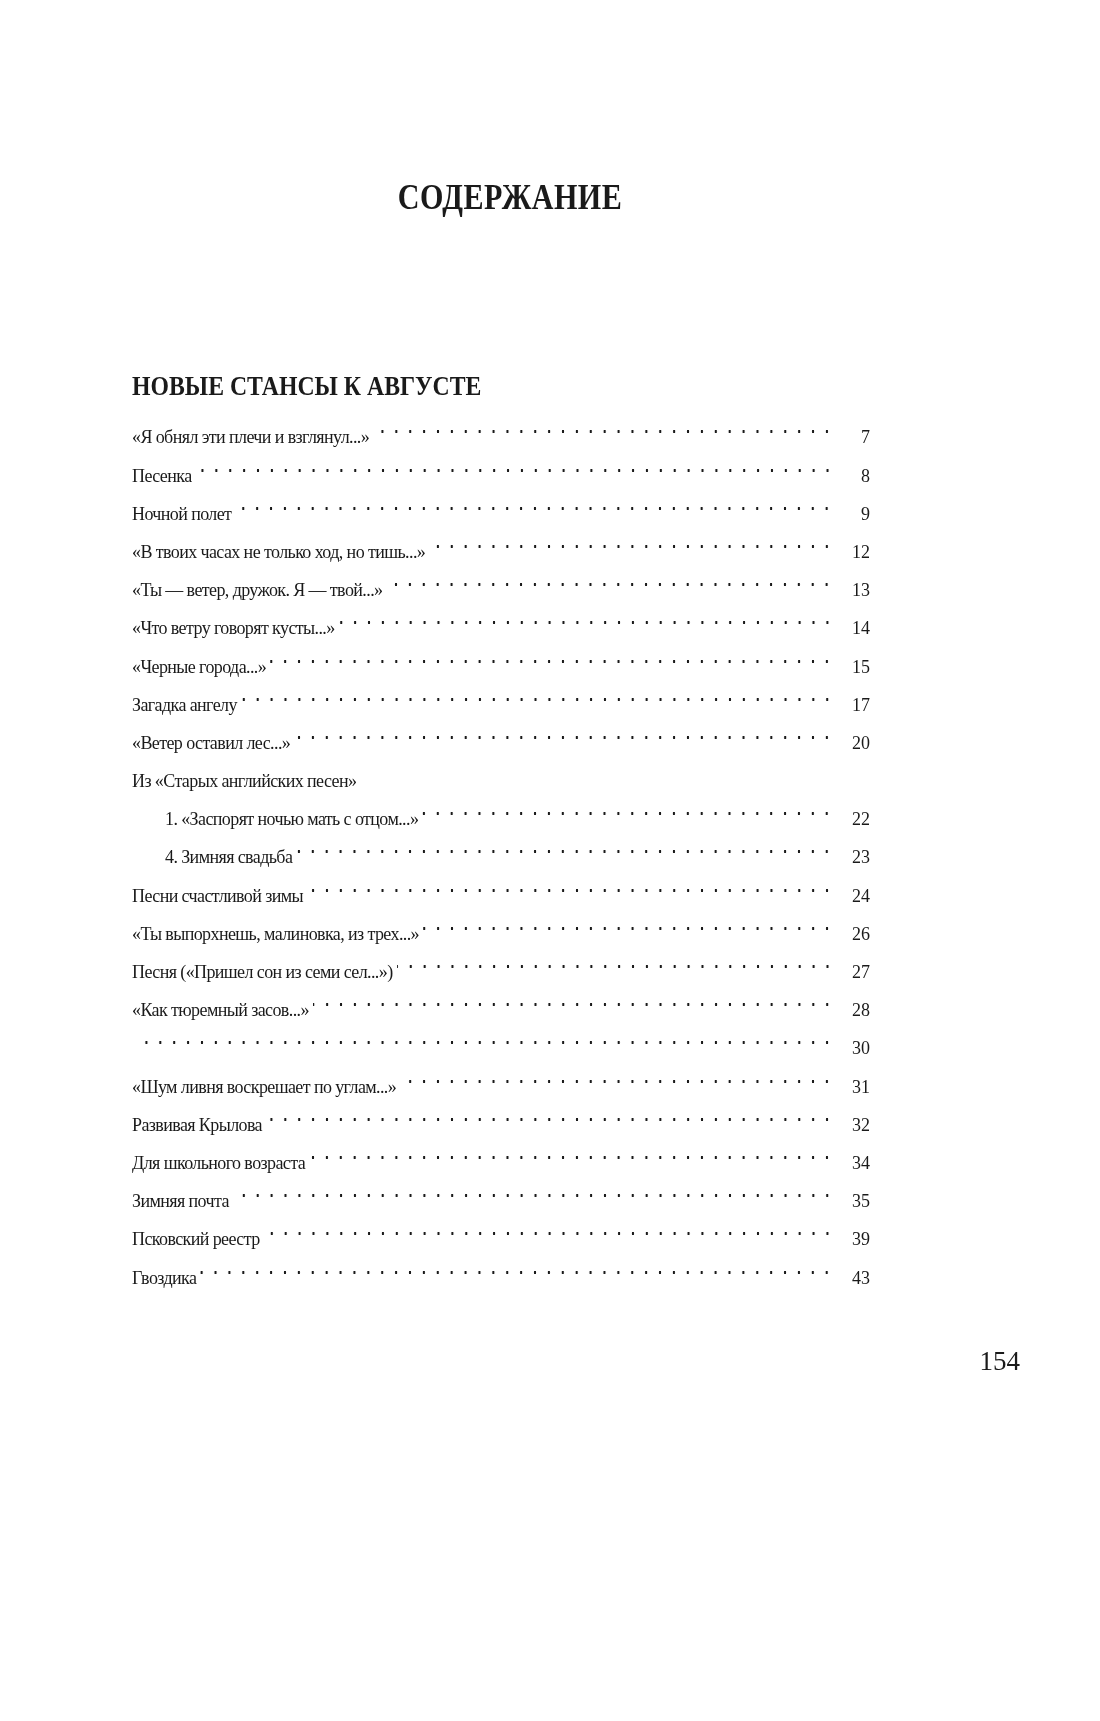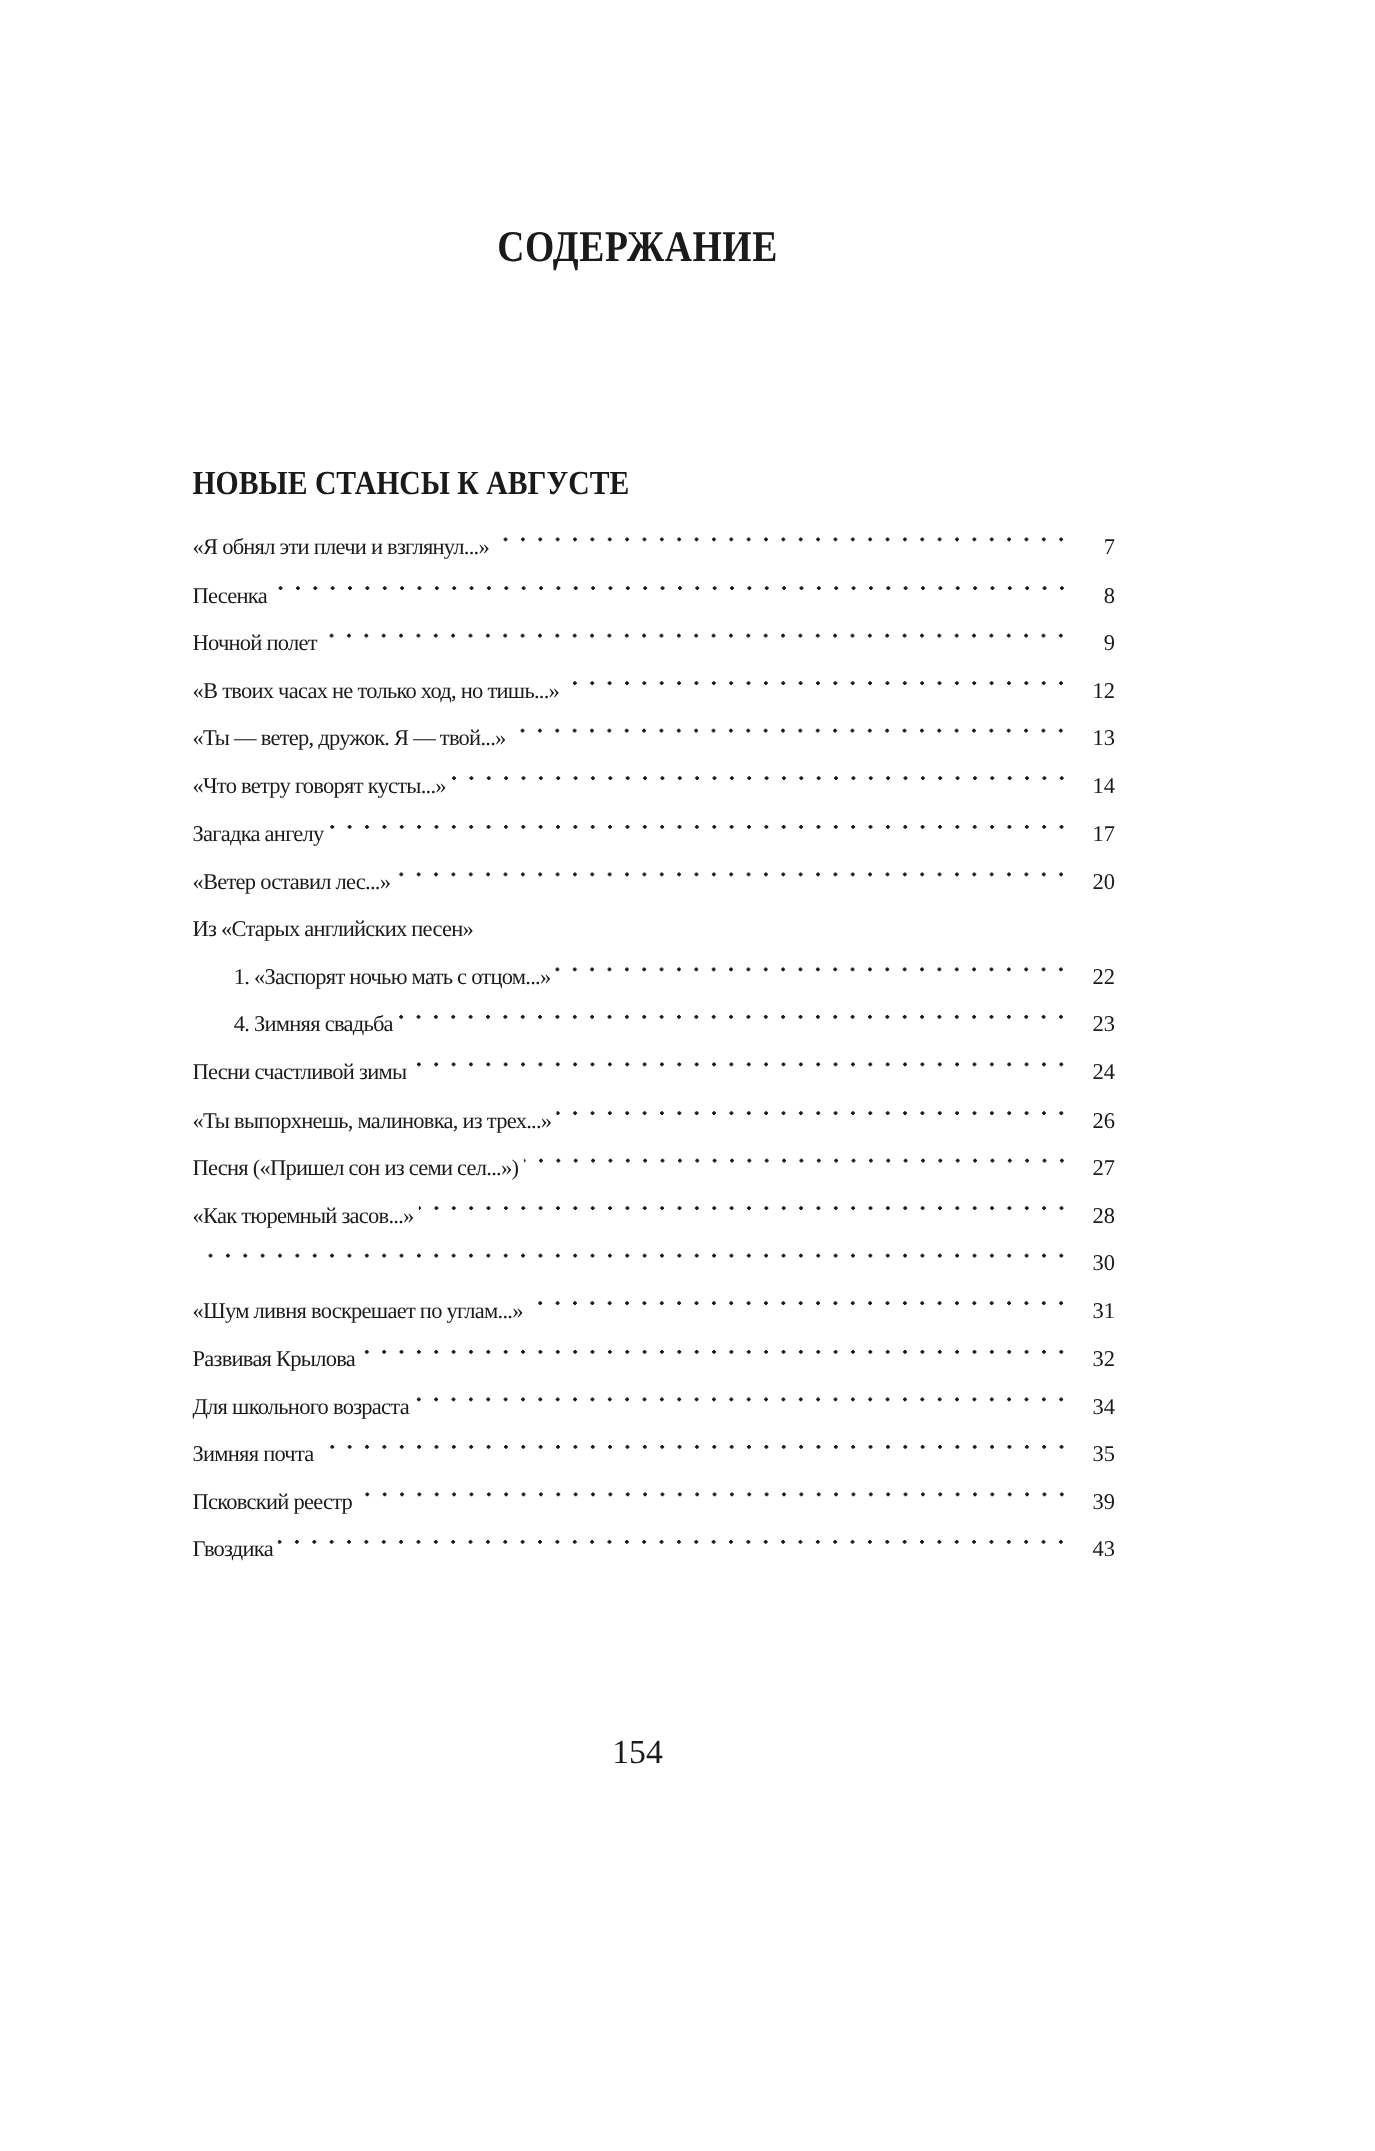--- a/index.html
+++ b/index.html
@@ -27,21 +27,21 @@
       top: 178px;
       text-align: center;
       font-weight: bold;
       font-size: 35px;
       letter-spacing: 0.5px;
       transform: scaleX(0.86);
       transform-origin: 510px 0;
     }
     .toc {
       position: absolute;
-      left: 154px;
+      left: 132px;
       top: 367px;
       width: 738px;
     }
     .section-heading {
       font-weight: bold;
       font-size: 27px;
       line-height: 38.2px;
       height: 38.2px;
       white-space: nowrap;
       transform: scaleX(0.88);
@@ -83,22 +83,22 @@
     .entry-page {
       flex: 0 0 auto;
       min-width: 30px;
       text-align: right;
     }
     .entry.no-page .leader { visibility: hidden; }
     .folio {
       position: absolute;
       left: 0;
       width: 1020px;
-      top: 1386px;
-      text-align: center;
+      top: 1346px;
+      text-align: right;
       font-size: 27px;
     }
   </style>
 </head>
 <body>
 
 <div class="page">
 
   <div class="title">СОДЕРЖАНИЕ</div>
 
@@ -129,20 +129,25 @@
       <span class="entry-title">«Ты — ветер, дружок. Я — твой...»</span>
       <span class="leader"></span>
       <span class="entry-page">13</span>
     </div>
     <div class="entry">
       <span class="entry-title">«Что ветру говорят кусты...»</span>
       <span class="leader"></span>
       <span class="entry-page">14</span>
     </div>
     <div class="entry">
+      <span class="entry-title">«Черные города...»</span>
+      <span class="leader"></span>
+      <span class="entry-page">15</span>
+    </div>
+    <div class="entry">
       <span class="entry-title">Загадка ангелу</span>
       <span class="leader"></span>
       <span class="entry-page">17</span>
     </div>
     <div class="entry">
       <span class="entry-title">«Ветер оставил лес...»</span>
       <span class="leader"></span>
       <span class="entry-page">20</span>
     </div>
     <div class="entry no-page">

